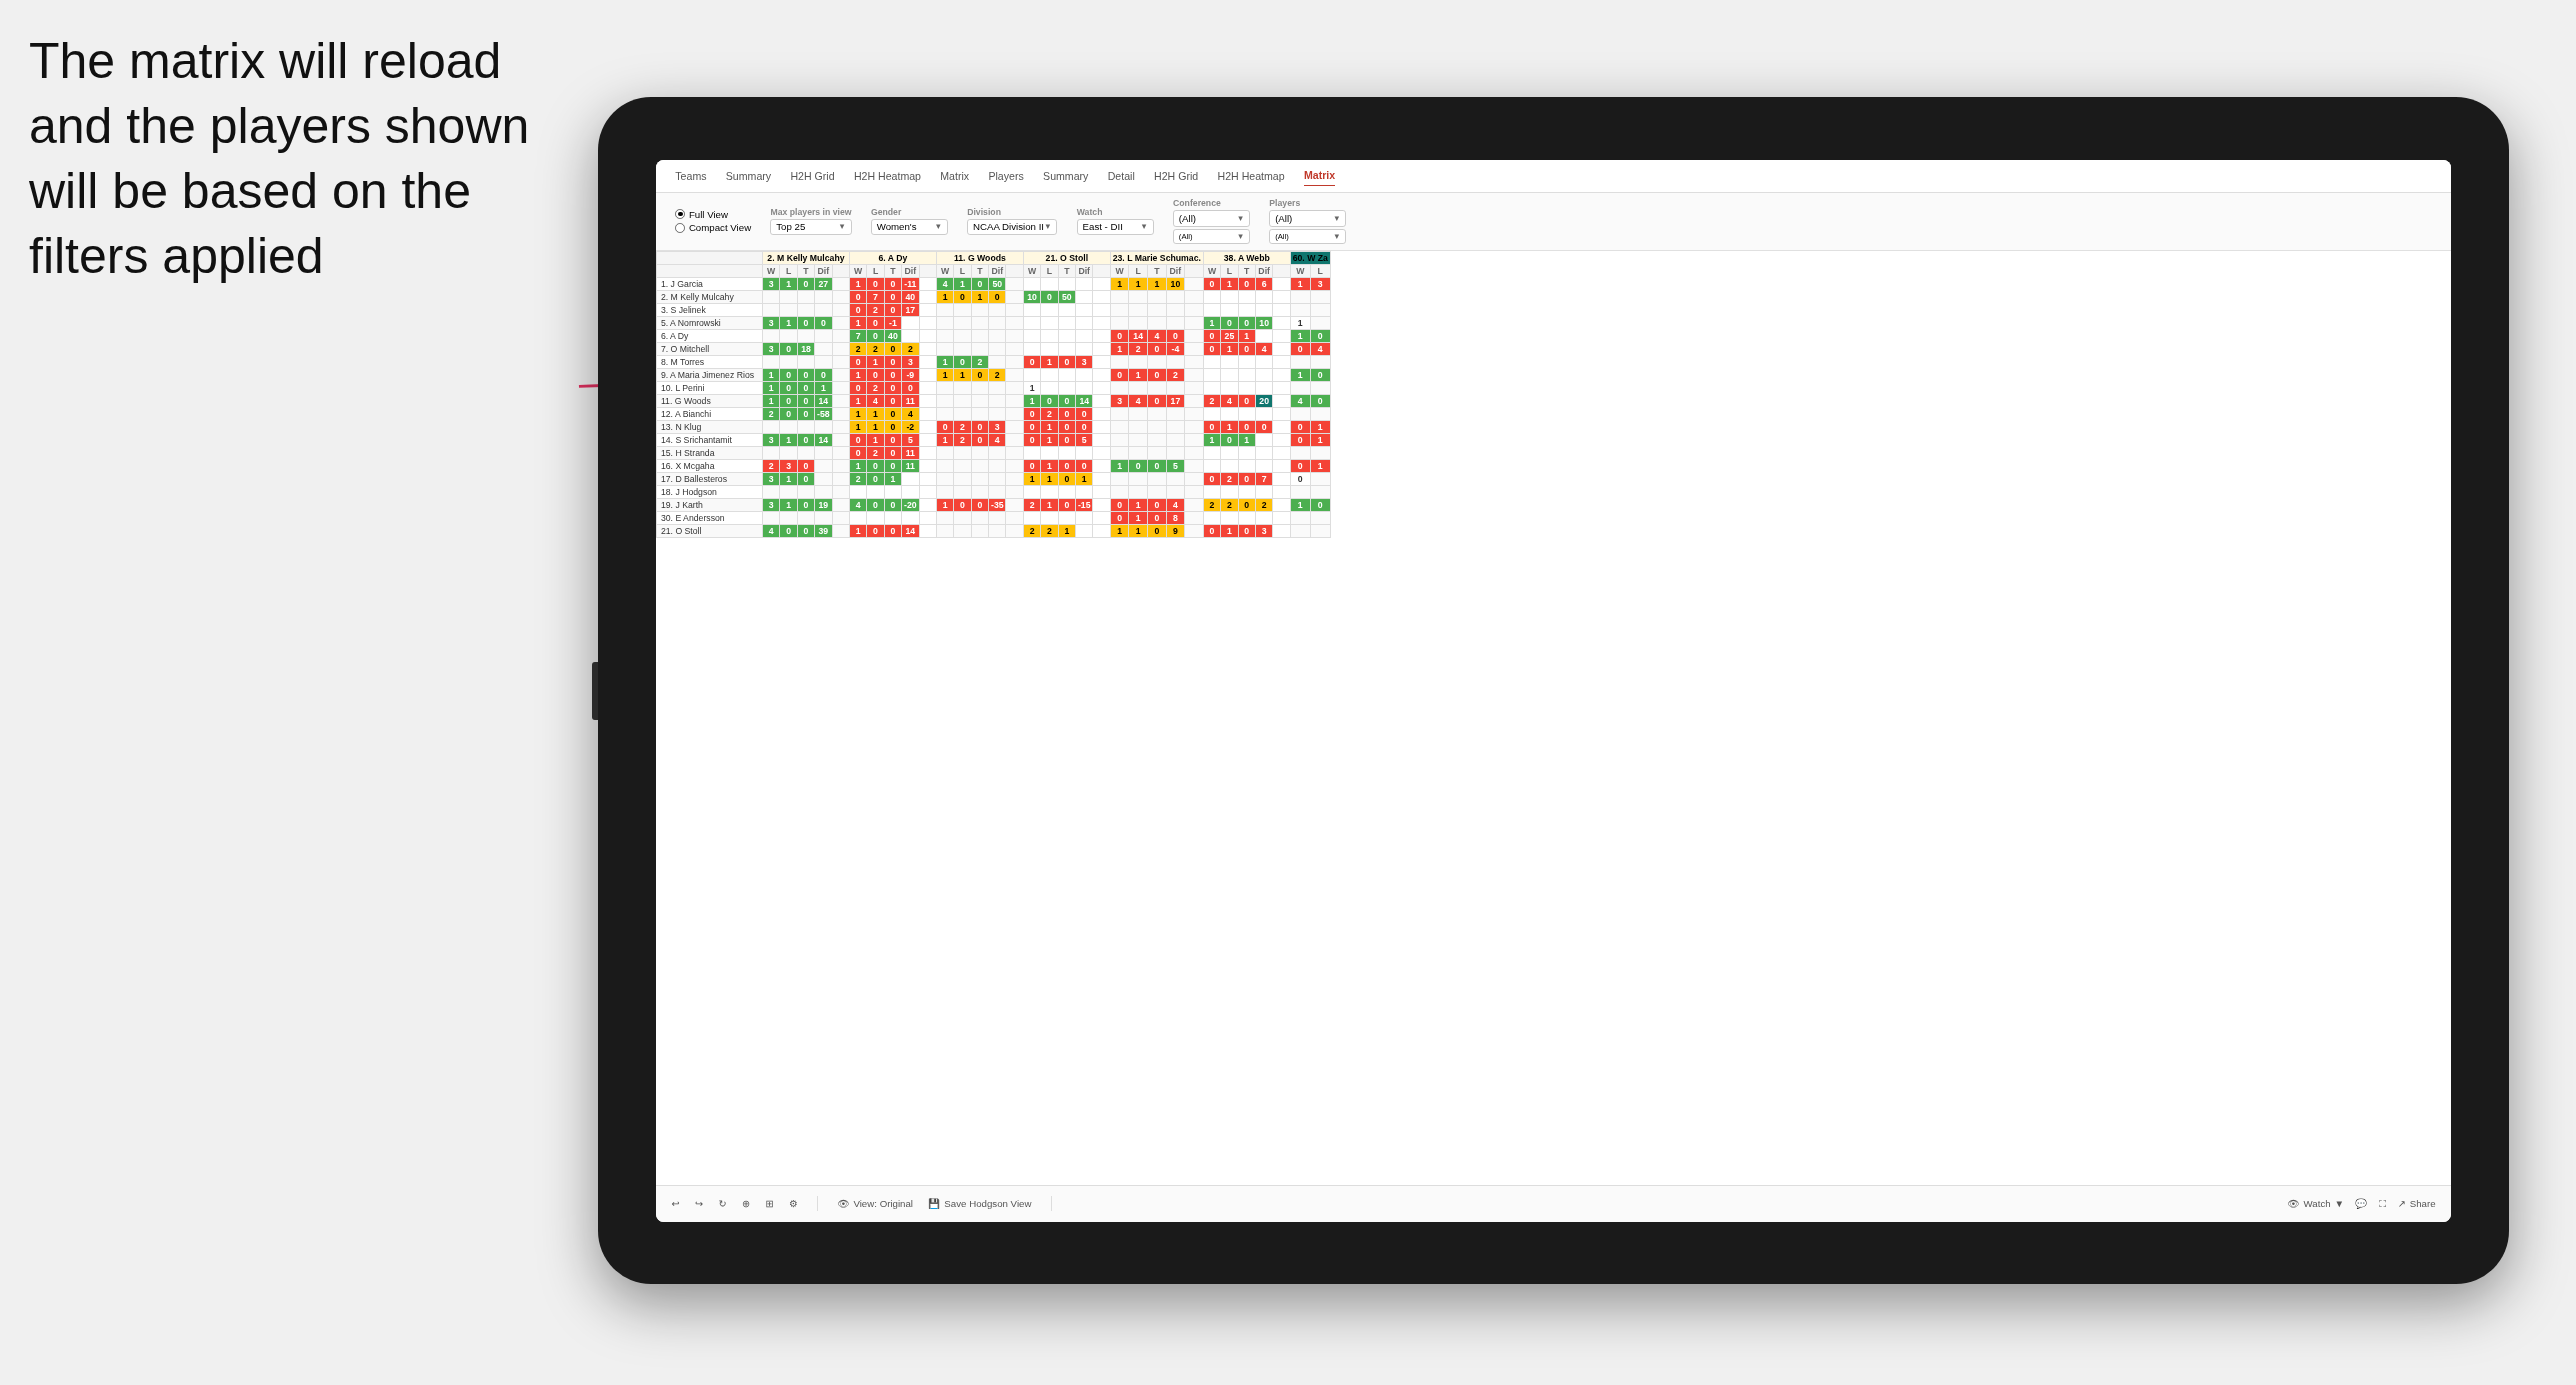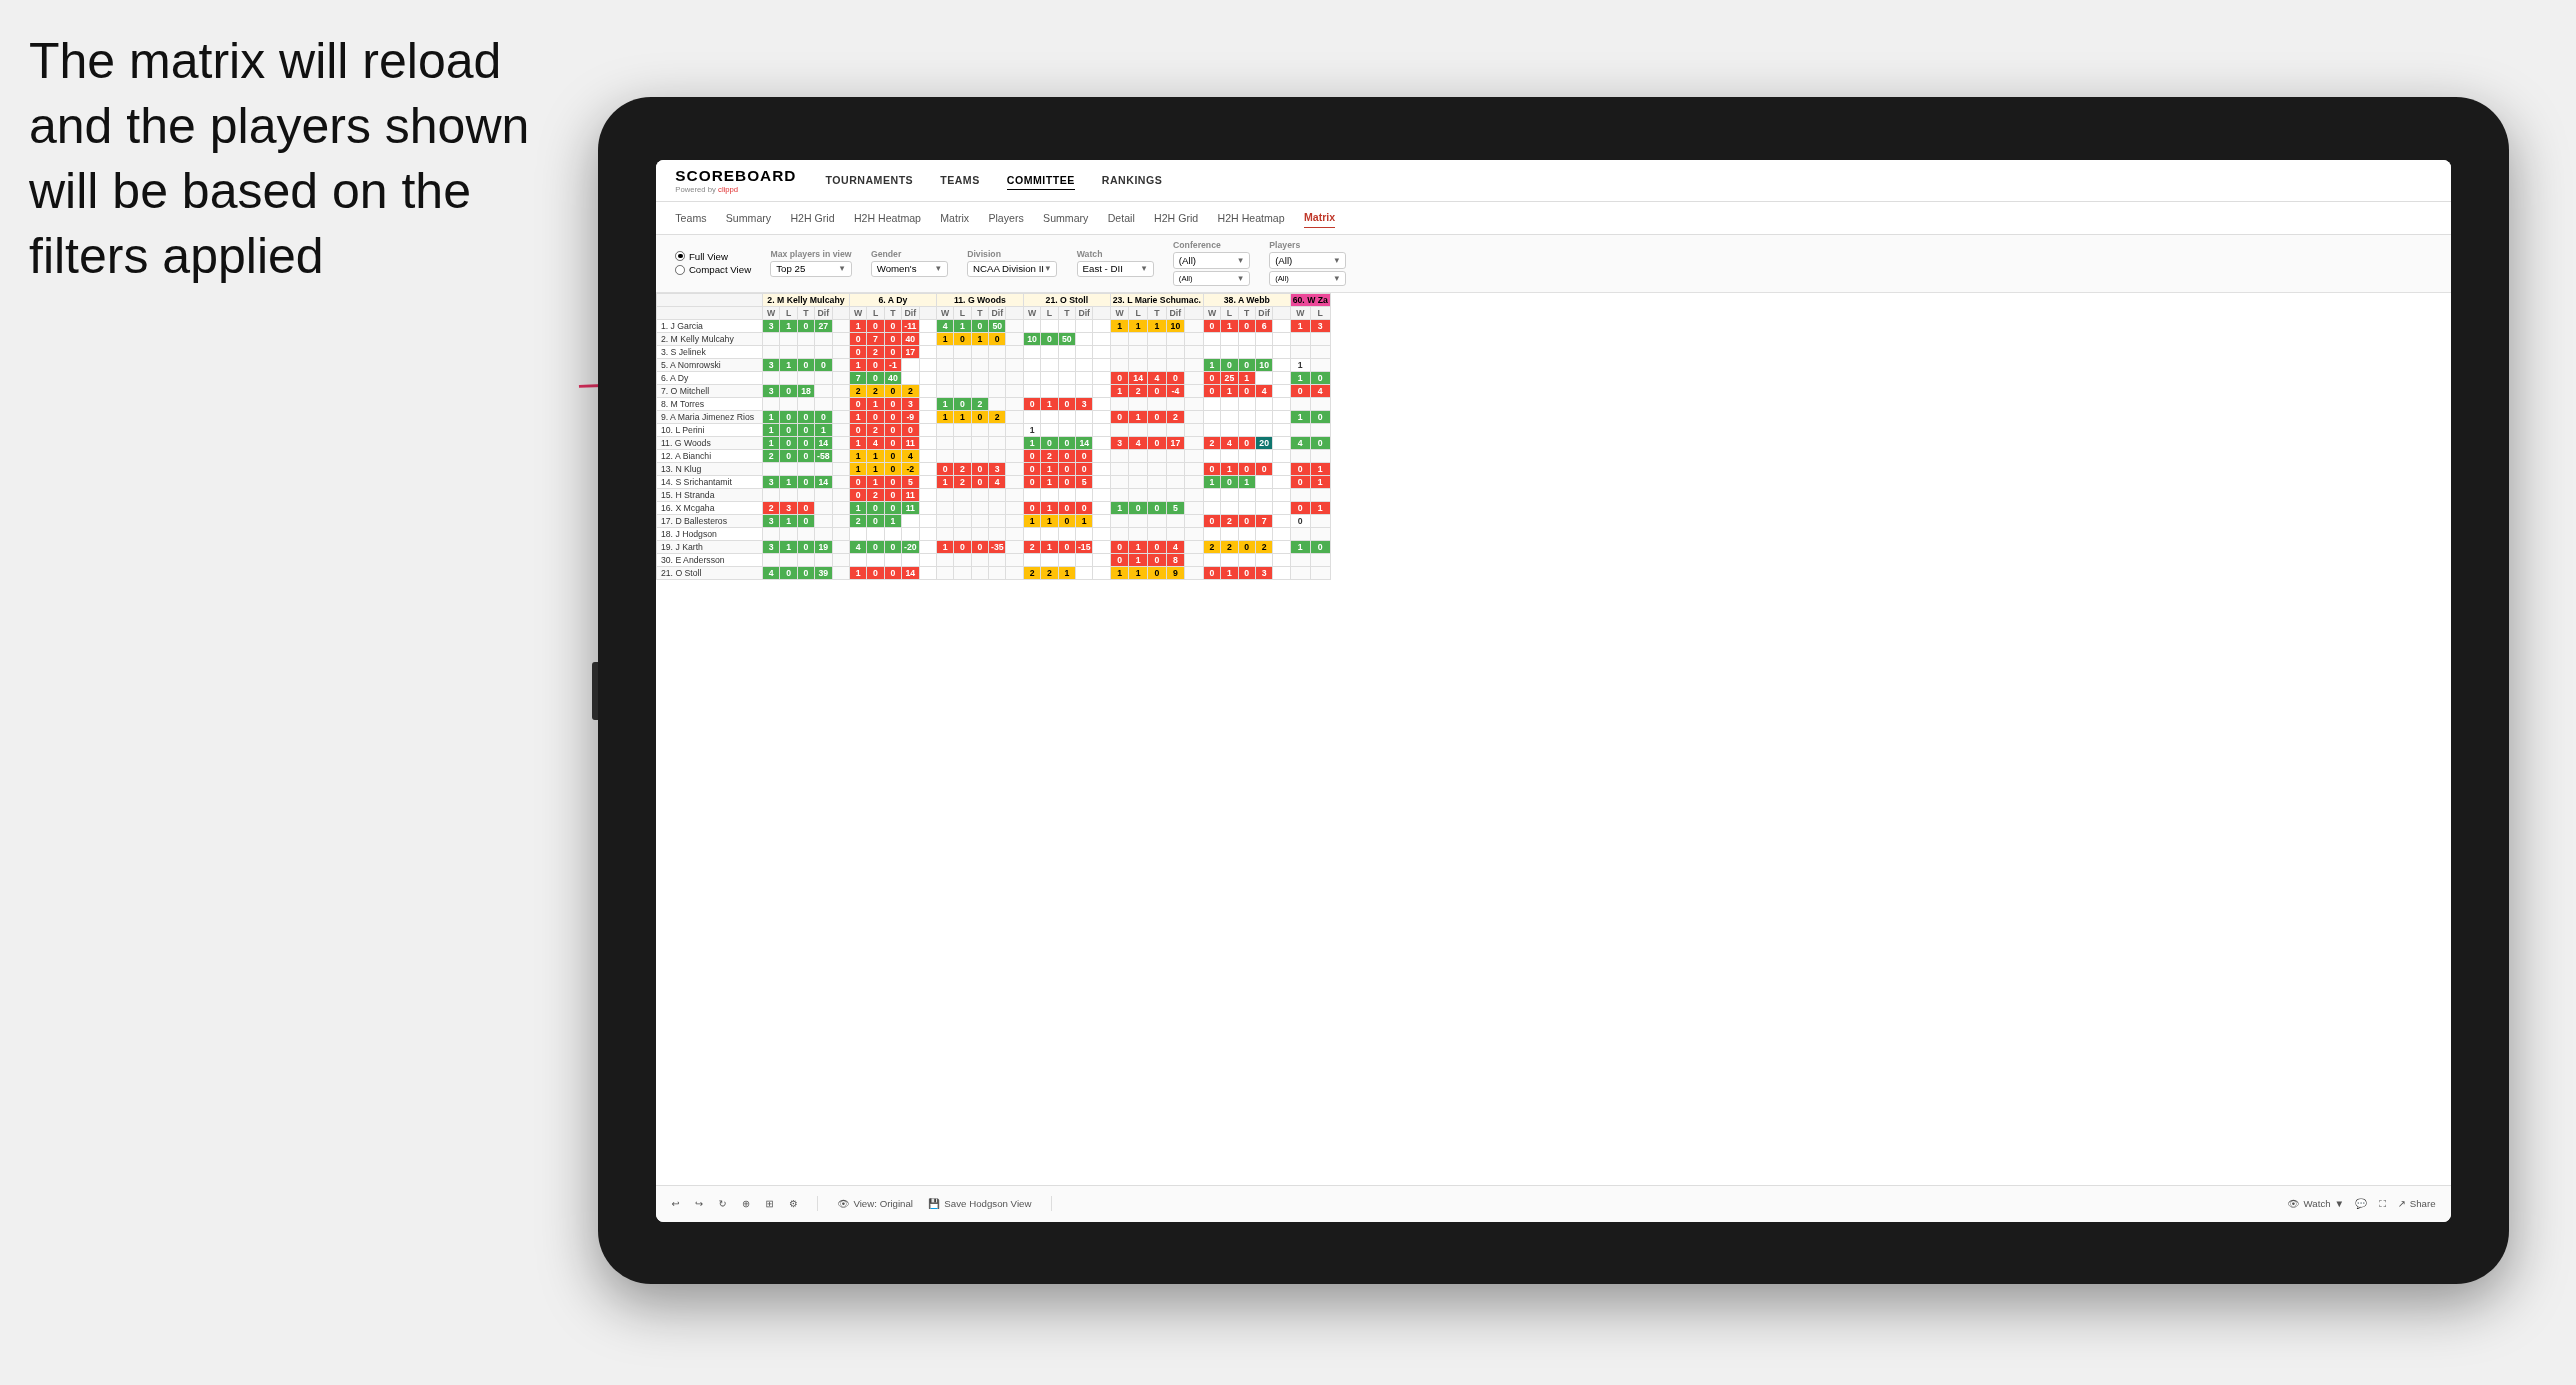--- a/index.html
+++ b/index.html
@@ -301,32 +301,20 @@
     </defs>
     <path d="M 60 20 Q 280 10 450 90" stroke="#e03060" stroke-width="3" fill="none" marker-end="url(#arrowhead)"></path>
   </svg>
 </div>
 
 <div class="tablet">
   <div class="tablet-side-btn"></div>
 
   <div class="tablet-screen">
 
-    <div class="top-nav">
-      <div class="logo-area">
-        <div class="logo-main">SCOREBOARD</div>
-        <div class="logo-sub">Powered by <span>clippd</span></div>
-      </div>
-      <div class="nav-items">
-        <div class="nav-item">TOURNAMENTS</div>
-        <div class="nav-item">TEAMS</div>
-        <div class="nav-item active">COMMITTEE</div>
-        <div class="nav-item">RANKINGS</div>
-      </div>
-    </div>
 
     <div class="sub-nav">
       <div class="sub-nav-item">Teams</div>
       <div class="sub-nav-item">Summary</div>
       <div class="sub-nav-item">H2H Grid</div>
       <div class="sub-nav-item">H2H Heatmap</div>
       <div class="sub-nav-item">Matrix</div>
       <div class="sub-nav-item">Players</div>
       <div class="sub-nav-item">Summary</div>
       <div class="sub-nav-item">Detail</div>
@@ -420,21 +408,21 @@
               <th colspan="5" class="col-header-player" style="background:#fff8e1;">6. A Dy</th>
 
               <th colspan="5" class="col-header-player" style="background:#fff8e1;">11. G Woods</th>
 
               <th colspan="5" class="col-header-player" style="background:#fff8e1;">21. O Stoll</th>
 
               <th colspan="5" class="col-header-player" style="background:#fff8e1;">23. L Marie Schumac.</th>
 
               <th colspan="5" class="col-header-player" style="background:#fff8e1;">38. A Webb</th>
 
-              <th colspan="2" class="col-header-player" style="background:#ec4899;">60. W Za</th>
+              <th colspan="2" class="col-header-player" style="background:#0f766e;">60. W Za</th>
             </tr>
             <tr>
               <th class="player-name-cell col-header-sub"></th>
 
               <th class="col-header-sub">W</th>
                 <th class="col-header-sub">L</th>
                 <th class="col-header-sub">T</th>
                 <th class="col-header-sub">Dif</th>
                 <th class="col-header-sub"></th>
               <th class="col-header-sub">W</th>

